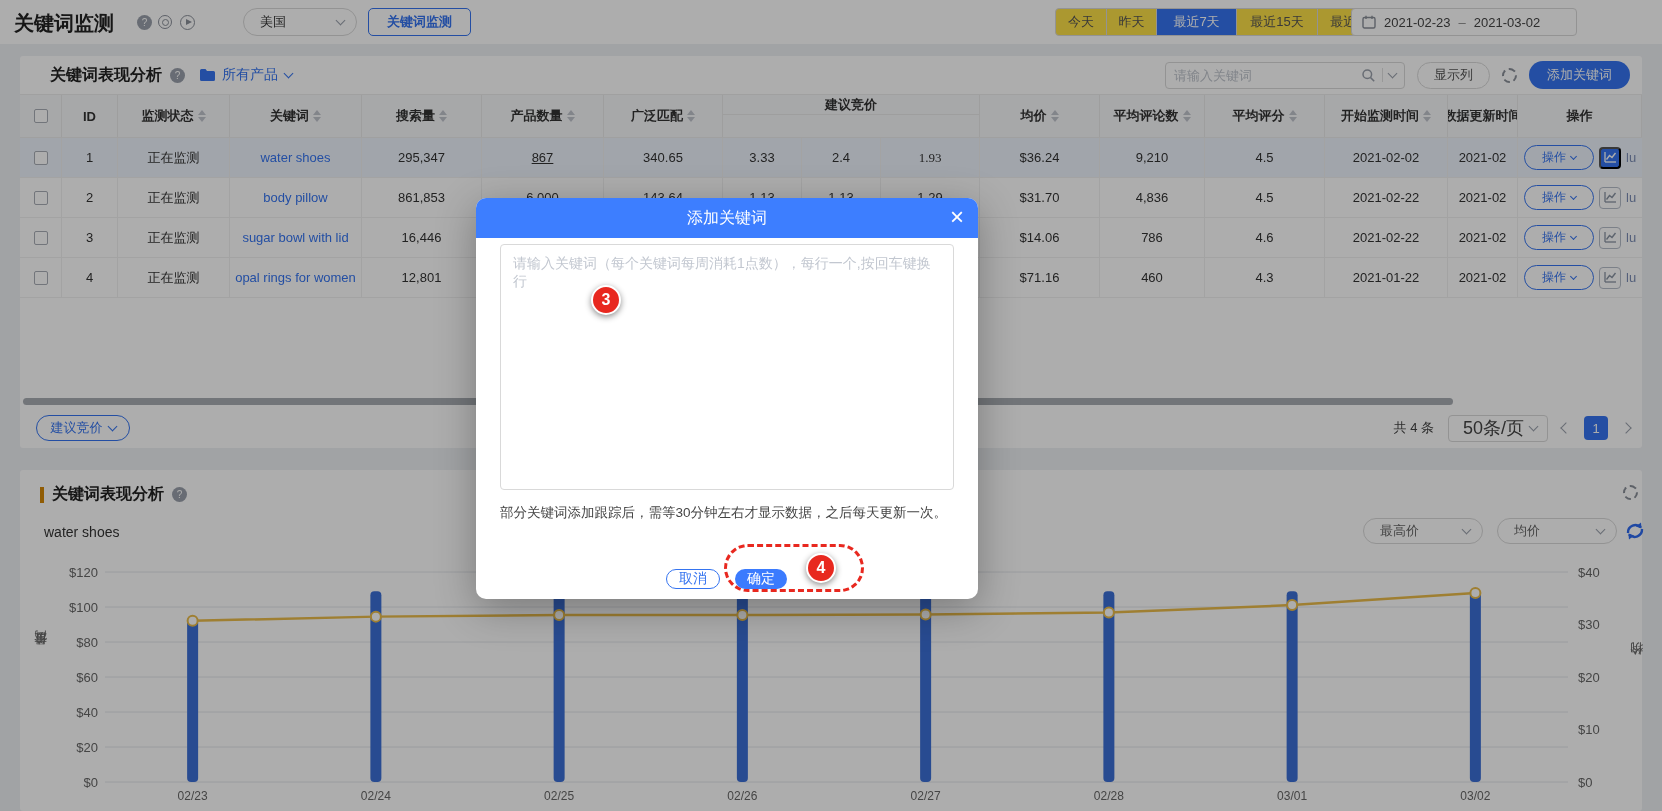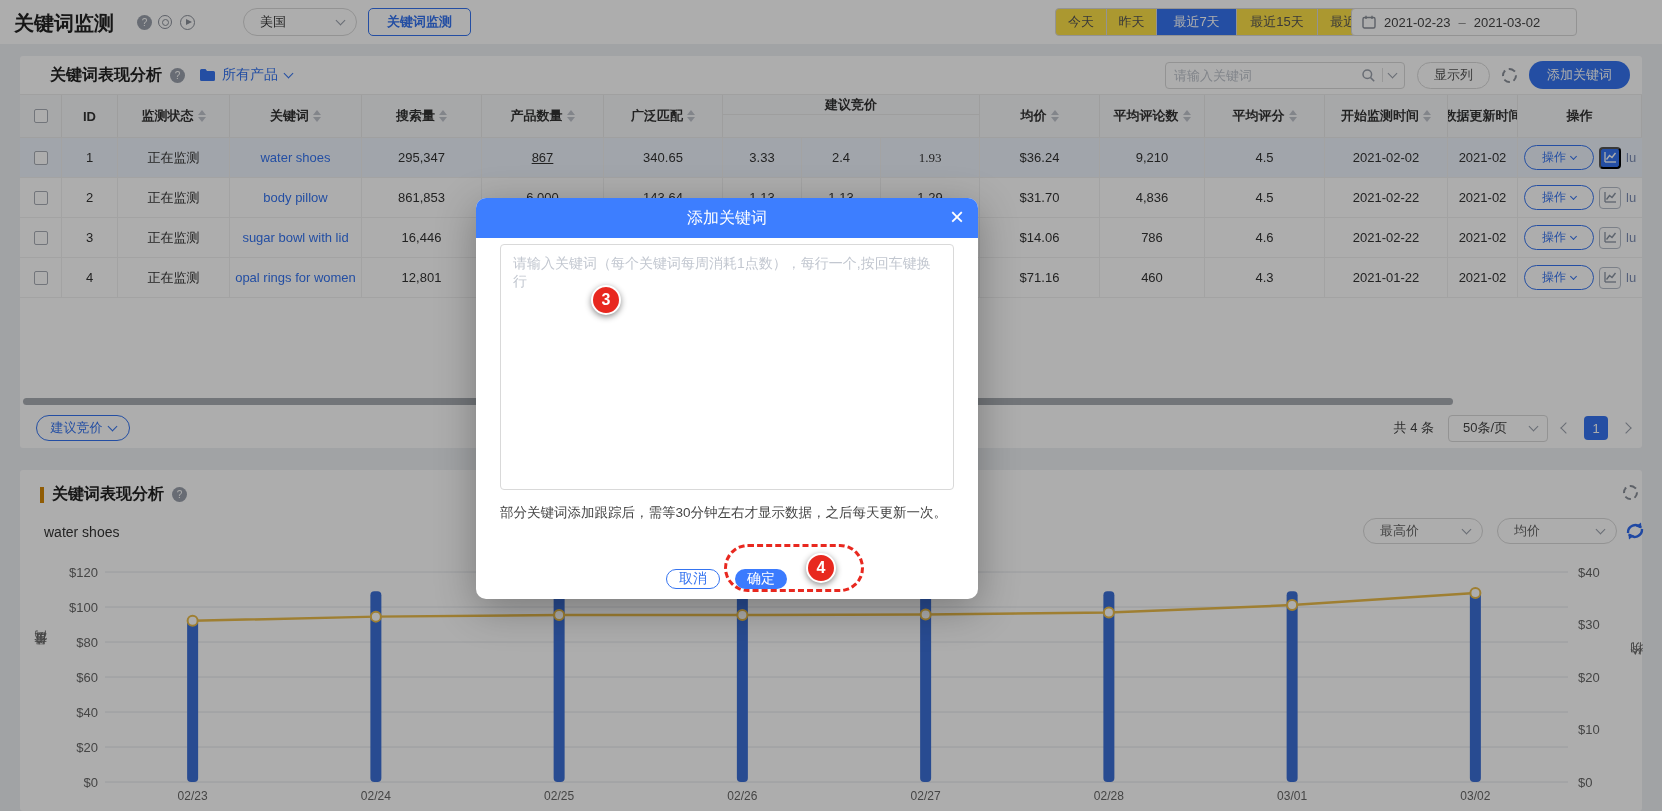--- a/index.html
+++ b/index.html
@@ -85,21 +85,21 @@
   .chart-ic-btn.off { border:1px solid #b6bdc9; background:#fff; }
   .overflow-txt { font-size:13px; color:#7c8db5; }
   .hscrollbar { position:absolute; left:3px; top:342px; width:1430px; height:7px; border-radius:4px; background:#a9adb3; }
   .tc-foot { position:absolute; left:0; top:352px; width:100%; height:40px; display:flex; align-items:center; padding:0 12px 0 16px; }
   .batch-btn { width:94px; height:26px; border:1px solid #3574f0; border-radius:13px; background:#fff; color:#3574f0;
              font-size:13px; display:flex; align-items:center; justify-content:center; gap:6px; }
   .batch-btn .chev { border-color:#3574f0; }
   .foot-right { margin-left:auto; display:flex; align-items:center; gap:14px; }
   .total-txt { font-size:13px; color:#444; }
   .pagesize { width:100px; height:27px; border:1px solid #d9d9d9; border-radius:4px; background:#fff; display:flex;
-             align-items:center; padding:0 10px 0 14px; font-size:13px; color:#444; }
+             align-items:center; padding:0 10px 0 14px; font-size:18px; color:#444; }
   .pagesize .chev { margin-left:auto; }
   .pg-arrow { width:8px; height:8px; border-left:1.5px solid #9aa0ab; border-bottom:1.5px solid #9aa0ab; }
   .pg-arrow.prev { transform:rotate(45deg); }
   .pg-arrow.next { transform:rotate(225deg); }
   .pg-num { width:24px; height:24px; border-radius:4px; background:#3574f0; color:#fff; font-size:13px;
              display:flex; align-items:center; justify-content:center; }
 
   
   .cc-title-row { position:absolute; left:20px; top:14px; display:flex; align-items:center; gap:8px; }
   .orange-bar { width:4px; height:16px; background:#d48806; }

